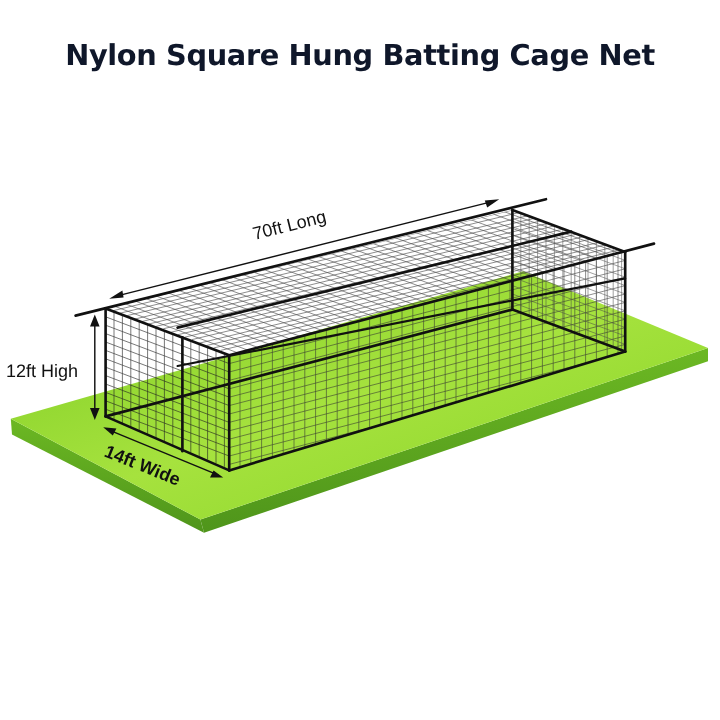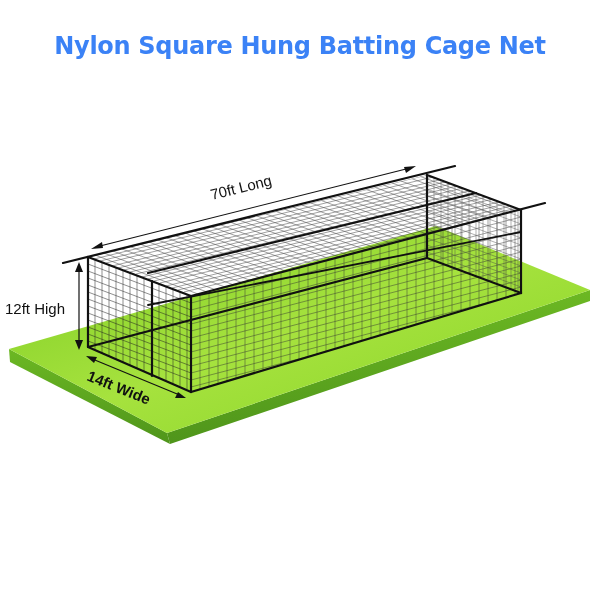--- a/index.html
+++ b/index.html
@@ -1,20 +1,20 @@
 <!DOCTYPE html>
 <html><head>
   <meta charset="utf-8">
   <style>
     html, body { margin: 0; padding: 0; background: #ffffff; }
     body { width: 600px; height: 600px; position: relative; overflow: hidden; }
     .title {
       position: absolute; left: 0; top: 32px; width: 600px; text-align: center;
       font-family: "DejaVu Sans", sans-serif; font-weight: bold; font-size: 24px;
-      color: #3b82f6; letter-spacing: -0.3px;
+      color: #0f172a; letter-spacing: -0.3px;
     }
     svg.diagram { position: absolute; left: 0; top: 0; }
     .lbl { font-family: "Liberation Sans", sans-serif; font-size: 15px; fill: #111; }
     .lbl-b { font-family: "Liberation Sans", sans-serif; font-size: 15px; font-weight: bold; fill: #111; }
   </style>
 </head>
 <body>
 
 <div class="title">Nylon Square Hung Batting Cage Net</div>
 

